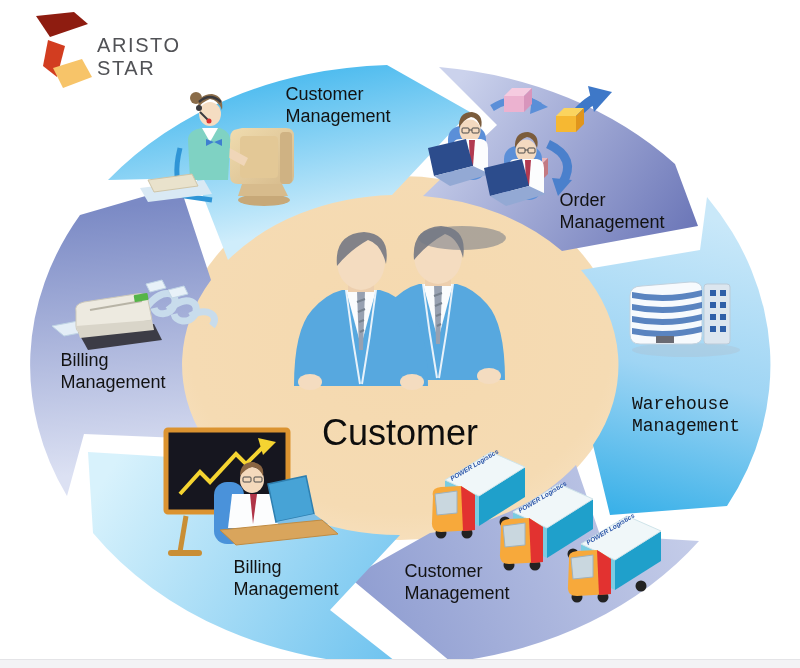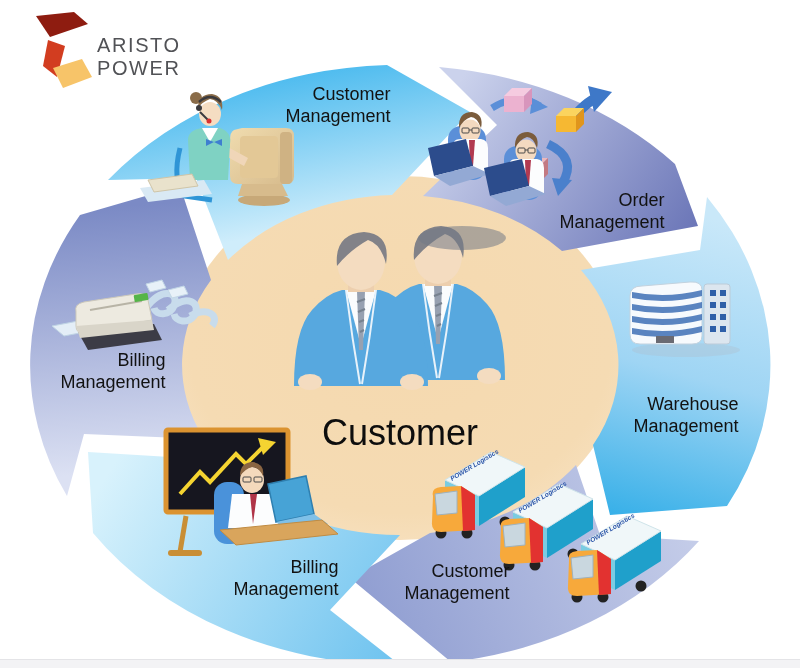--- a/index.html
+++ b/index.html
@@ -3,44 +3,44 @@
 <meta charset="utf-8">
 <style>
   html,body{margin:0;padding:0;background:#ffffff;}
   .stage{position:relative;width:800px;height:668px;background:#ffffff;overflow:hidden;
          font-family:"Liberation Sans",sans-serif;}
   .ring-svg{position:absolute;left:0;top:0;z-index:1;}
   .hdr{position:absolute;left:0;top:0;z-index:3;}
   .logo-svg{position:absolute;left:20px;top:4px;}
   .brand{position:absolute;left:97px;top:34px;font-size:20px;letter-spacing:1.6px;
          color:#515256;font-weight:400;z-index:3;}
-  .lbl{position:absolute;transform:translate(-50%,-50%);white-space:pre-line;text-align:right;
+  .lbl{position:absolute;transform:translate(-50%,-50%);white-space:pre-line;text-align:left;
        font-size:18px;line-height:1.22;color:#121212;z-index:2;}
   .lbl-customer{left:338px;top:106px;}
   .lbl-order{left:612px;top:212px;}
-  .lbl-warehouse{left:686px;top:416px;}
+  .lbl-warehouse{left:686px;top:416px;font-family:Liberation Mono, monospace;}
   .lbl-logistics{left:457px;top:583px;}
   .lbl-billing{left:286px;top:579px;}
   .lbl-document{left:113px;top:372px;}
   .lbl-center{left:400px;top:433px;font-size:36px;color:#0d0d0d;z-index:2;}
   .bottom-bar{position:absolute;left:0;right:0;bottom:0;height:8px;background:#f3f3f5;
               border-top:1px solid #e4e4e7;z-index:4;}
 </style>
 </head>
 <body>
 
 <div class="stage">
 
   <div class="hdr">
     <svg class="logo-svg" width="78" height="90" viewBox="0 0 78 90">
       <polygon points="16,12 54,8 68,20 30,33" fill="#8E1C10"></polygon>
       <polygon points="28,36 45,42 37,73 23,62" fill="#D23D20"></polygon>
       <polygon points="33,64 62,55 72,73 43,84" fill="#F7C469"></polygon>
     </svg>
-    <div class="brand">ARISTO POWER</div>
+    <div class="brand">ARISTO STAR</div>
   </div>
 
   <svg class="ring-svg" width="800" height="668" viewBox="0 0 800 668">
     <defs>
       <linearGradient id="gC" gradientUnits="userSpaceOnUse" x1="320" y1="58" x2="350" y2="220">
         <stop offset="0" stop-color="#45B8EE"></stop>
           <stop offset="1" stop-color="#CFEDFB"></stop>
       </linearGradient>
       <linearGradient id="gO" gradientUnits="userSpaceOnUse" x1="460" y1="80" x2="700" y2="240">
         <stop offset="0" stop-color="#CBD2EC"></stop>

